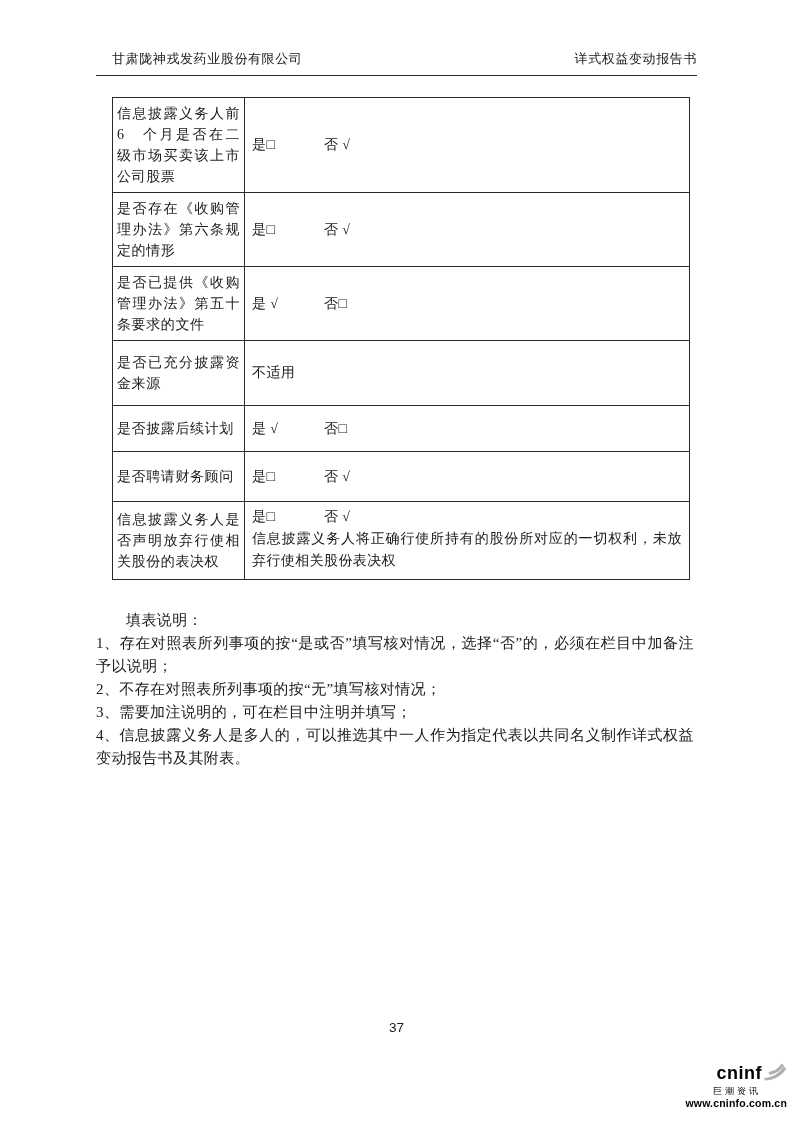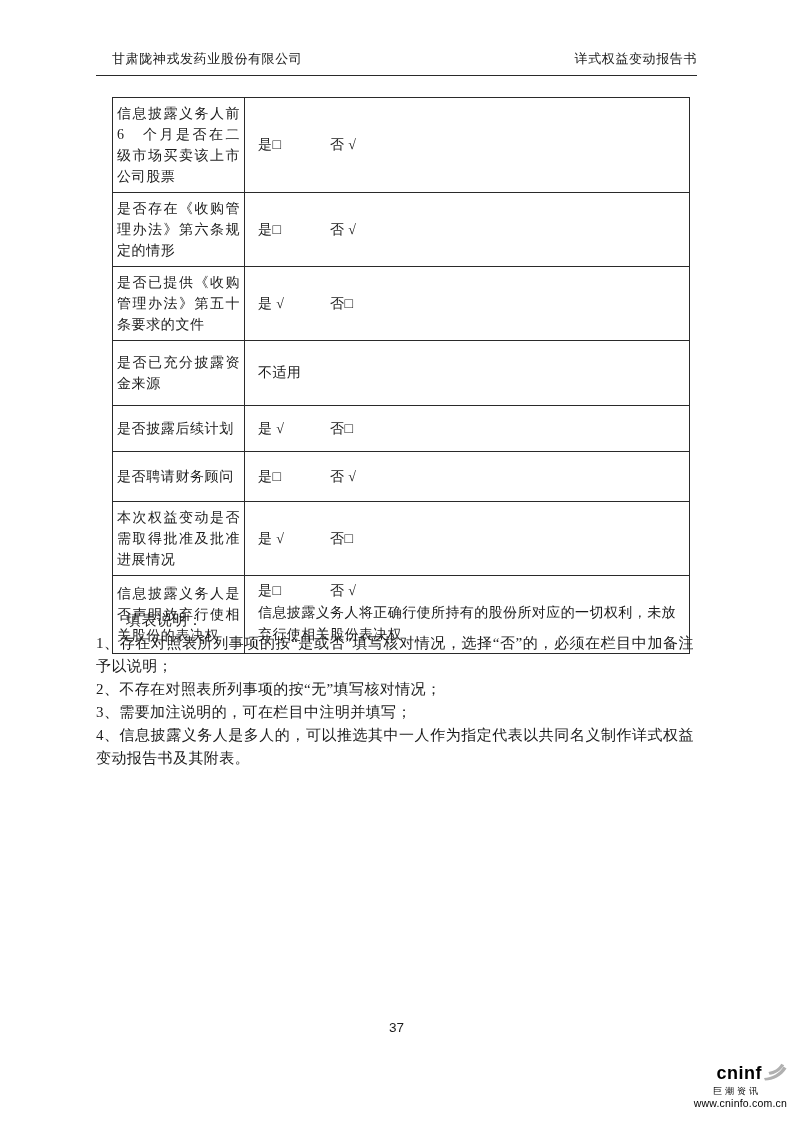--- a/index.html
+++ b/index.html
@@ -45,21 +45,21 @@
   .checklist col.c1 { width: 132px; }
   .checklist col.c2 { width: 445px; }
   .checklist td.lbl {
     padding: 5px 4px;
     line-height: 21px;
     text-align: justify;
     word-break: break-all;
     letter-spacing: 0.6px;
   }
   .checklist td.val {
-    padding: 5px 13px;
+    padding: 5px 7px;
     line-height: 22px;
     letter-spacing: 0.4px;
   }
   .checklist td.val.top { vertical-align: top; padding-top: 4px; }
   .opts .opt1 { display: inline-block; min-width: 72px; }
   .note { text-align: justify; word-break: break-all; }
   .note:empty { display: none; }
   tr.r1 td { height: 82px; }
   tr.r2 td { height: 63px; }
   tr.r3 td { height: 65px; }
@@ -117,20 +117,21 @@
     font-size: 9px;
     letter-spacing: 3px;
     margin-top: 1px;
     padding-right: 28px;
   }
   .logo .url {
     font-size: 10.5px;
     letter-spacing: 0.2px;
     margin-top: 2px;
     padding-right: 2px;
+    font-weight: bold;
   }
 </style>
 </head>
 <body>
 
 <div class="page">
 
   <div class="header">
     <span class="left">甘肃陇神戎发药业股份有限公司</span>
     <span class="right">详式权益变动报告书</span>
@@ -174,27 +175,20 @@
         <td class="lbl">是否披露后续计划</td>
         <td class="val">
           <div class="opts"><span class="opt1">是 √</span><span class="opt2">否□</span></div>
 
         </td>
       </tr>
       <tr class="r6">
         <td class="lbl">是否聘请财务顾问</td>
         <td class="val">
           <div class="opts"><span class="opt1">是□</span><span class="opt2">否 √</span></div>
-
-        </td>
-      </tr>
-      <tr class="r7">
-        <td class="lbl">本次权益变动是否需取得批准及批准进展情况</td>
-        <td class="val">
-          <div class="opts"><span class="opt1">是 √</span><span class="opt2">否□</span></div>
 
         </td>
       </tr>
       <tr class="r8">
         <td class="lbl">信息披露义务人是否声明放弃行使相关股份的表决权</td>
         <td class="val top">
           <div class="opts"><span class="opt1">是□</span><span class="opt2">否 √</span></div>
           <div class="note">信息披露义务人将正确行使所持有的股份所对应的一切权利，未放弃行使相关股份表决权</div>
         </td>
       </tr>

